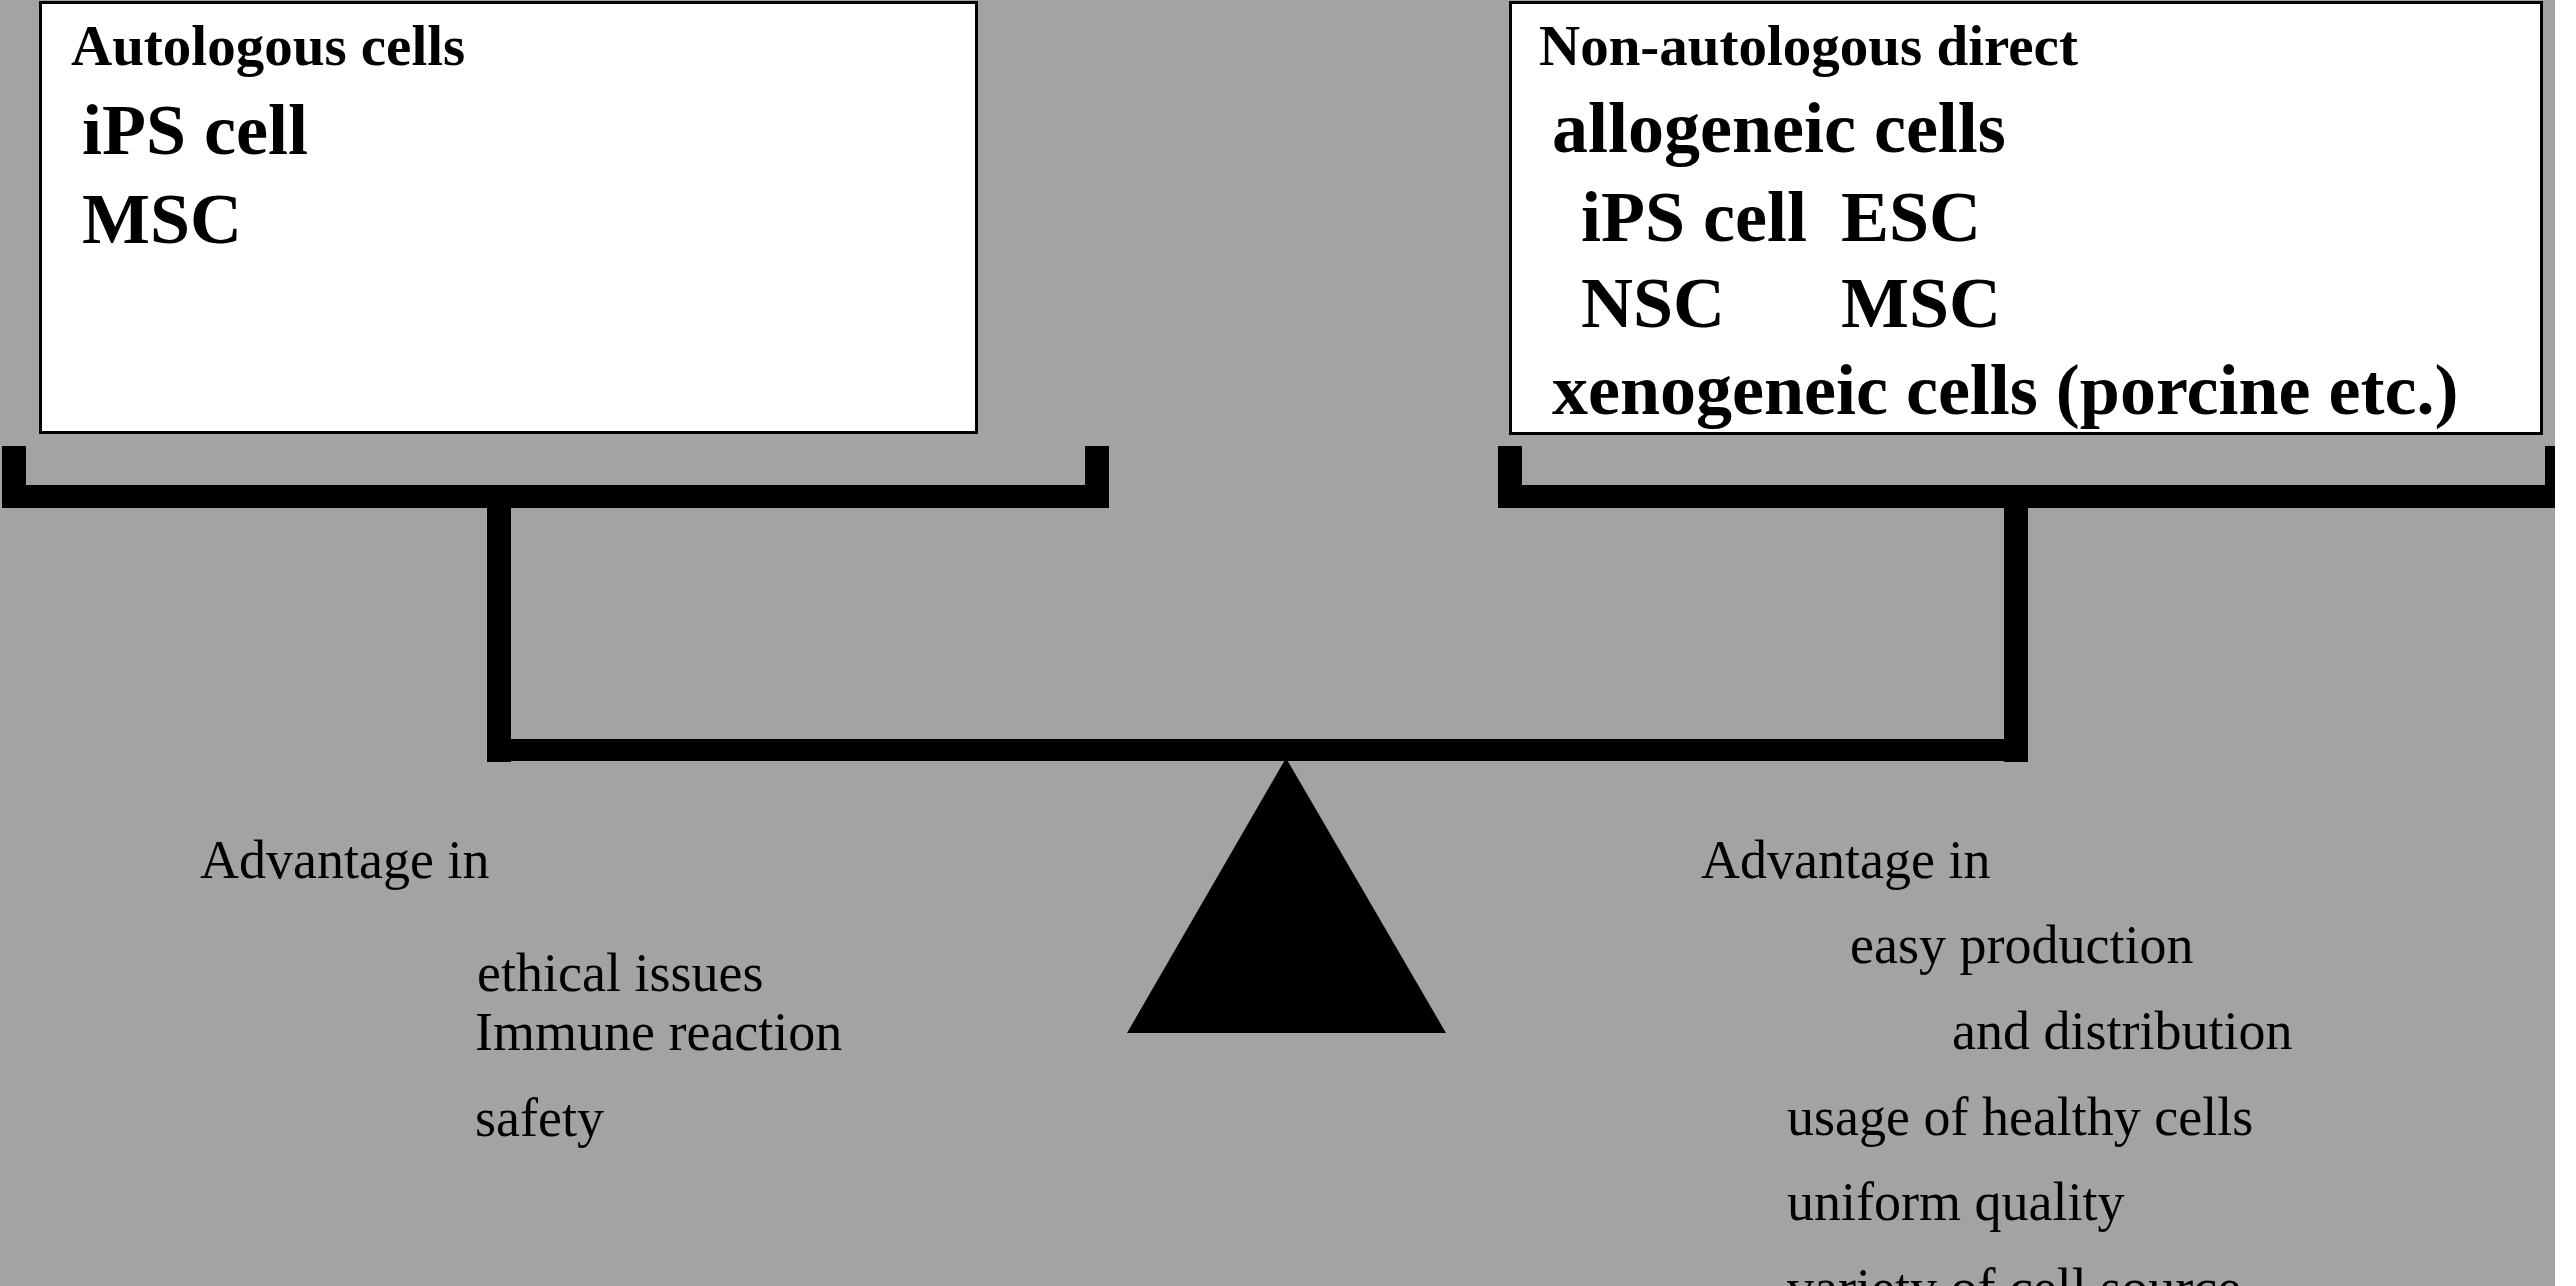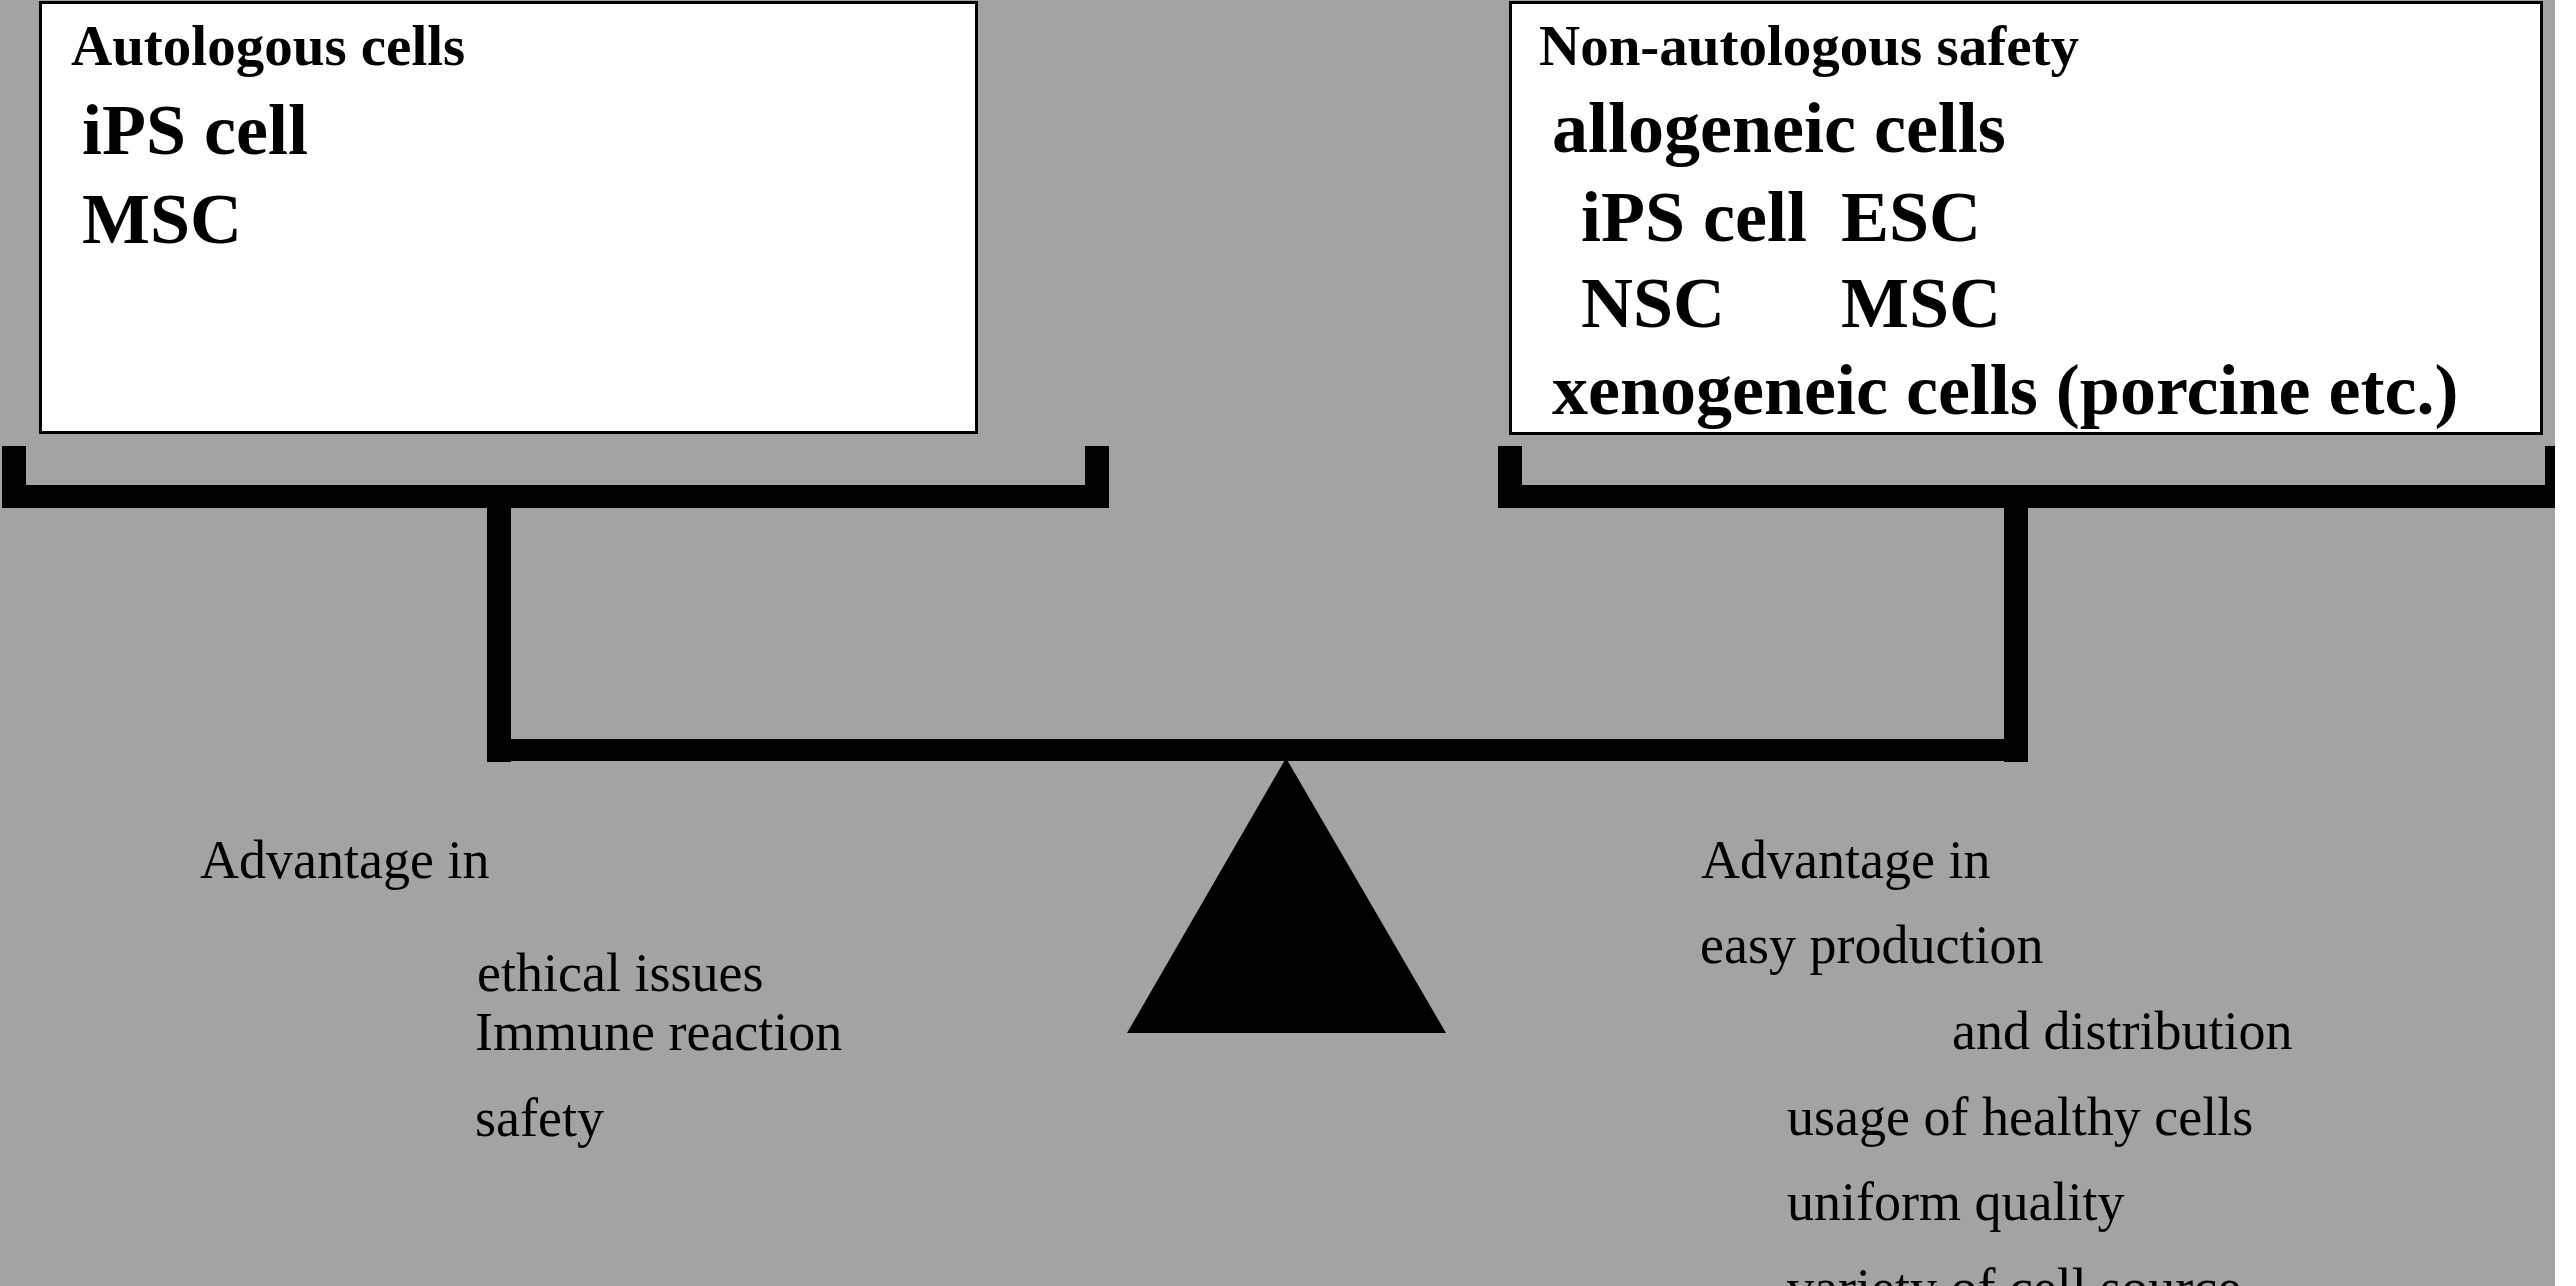--- a/index.html
+++ b/index.html
@@ -114,39 +114,39 @@
   }
 
   
   #la-0 { left: 200px; top: 833px;  }
   #la-1 { left: 477px; top: 918px; margin-top: 28px;  }
   #la-2 { left: 475px; top: 1005px; }
   #la-3 { left: 475px; top: 1091px; }
 
   
   #ra-0 { left: 1701px; top: 833px;  }
-  #ra-1 { left: 1700px; top: 918px;  }
+  #ra-1 { left: 1850px; top: 918px;  }
   #ra-2 { left: 1952px; top: 1004px; }
   #ra-3 { left: 1787px; top: 1090px; }
   #ra-4 { left: 1787px; top: 1175px; }
   #ra-5 { left: 1787px; top: 1261px; }
 </style>
 </head>
 <body>
 
 <div id="canvas">
 
   <div class="cell-box" id="box-left">
     <div class="box-title">Autologous cells</div>
     <div class="box-line" id="lb-0">iPS cell</div>
     <div class="box-line" id="lb-1">MSC</div>
   </div>
 
   <div class="cell-box" id="box-right">
-    <div class="box-title">Non-autologous safety</div>
+    <div class="box-title">Non-autologous direct</div>
     <div class="box-line" id="rb-0">allogeneic cells</div>
     <div class="box-line" id="rb-1">iPS cell</div>
     <div class="box-line" id="rb-2">ESC</div>
     <div class="box-line" id="rb-3">NSC</div>
     <div class="box-line" id="rb-4">MSC</div>
     <div class="box-line" id="rb-5">xenogeneic cells (porcine etc.)</div>
   </div>
 
   <div class="pan-bar" id="pan-left-bar"></div>
   <div class="pan-post" id="pan-left-postL"></div>

